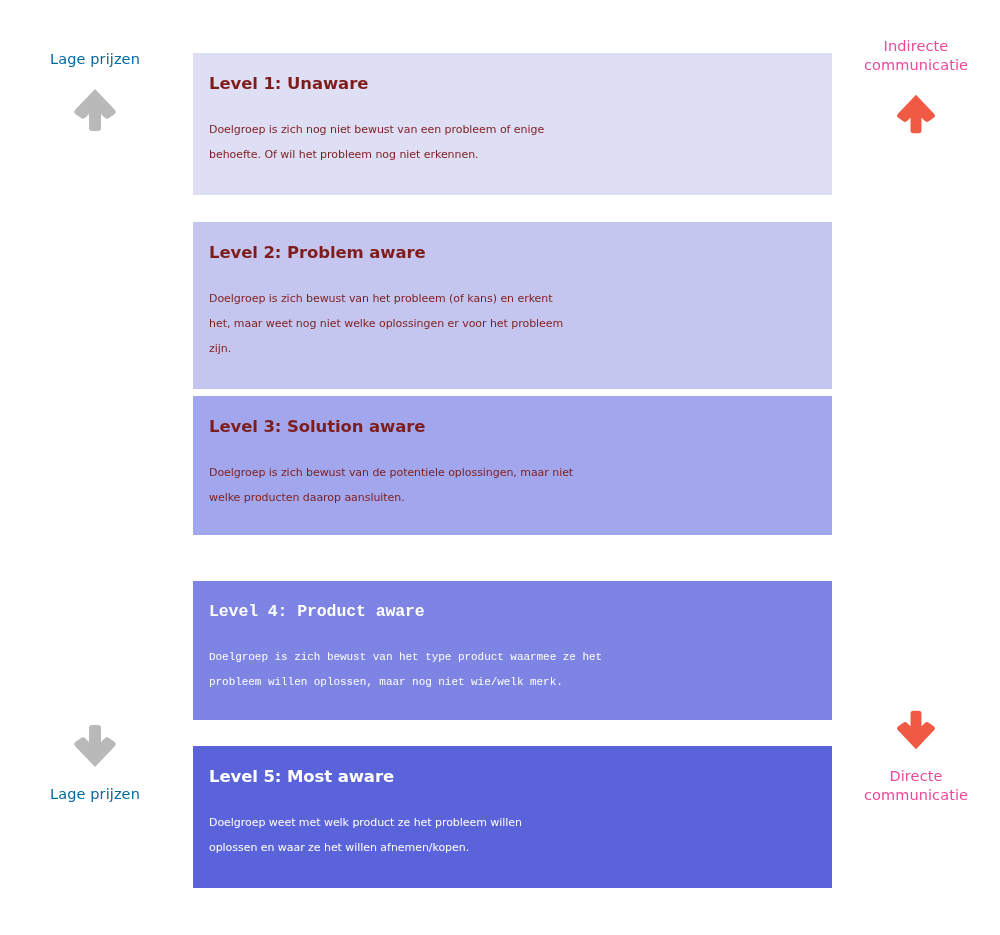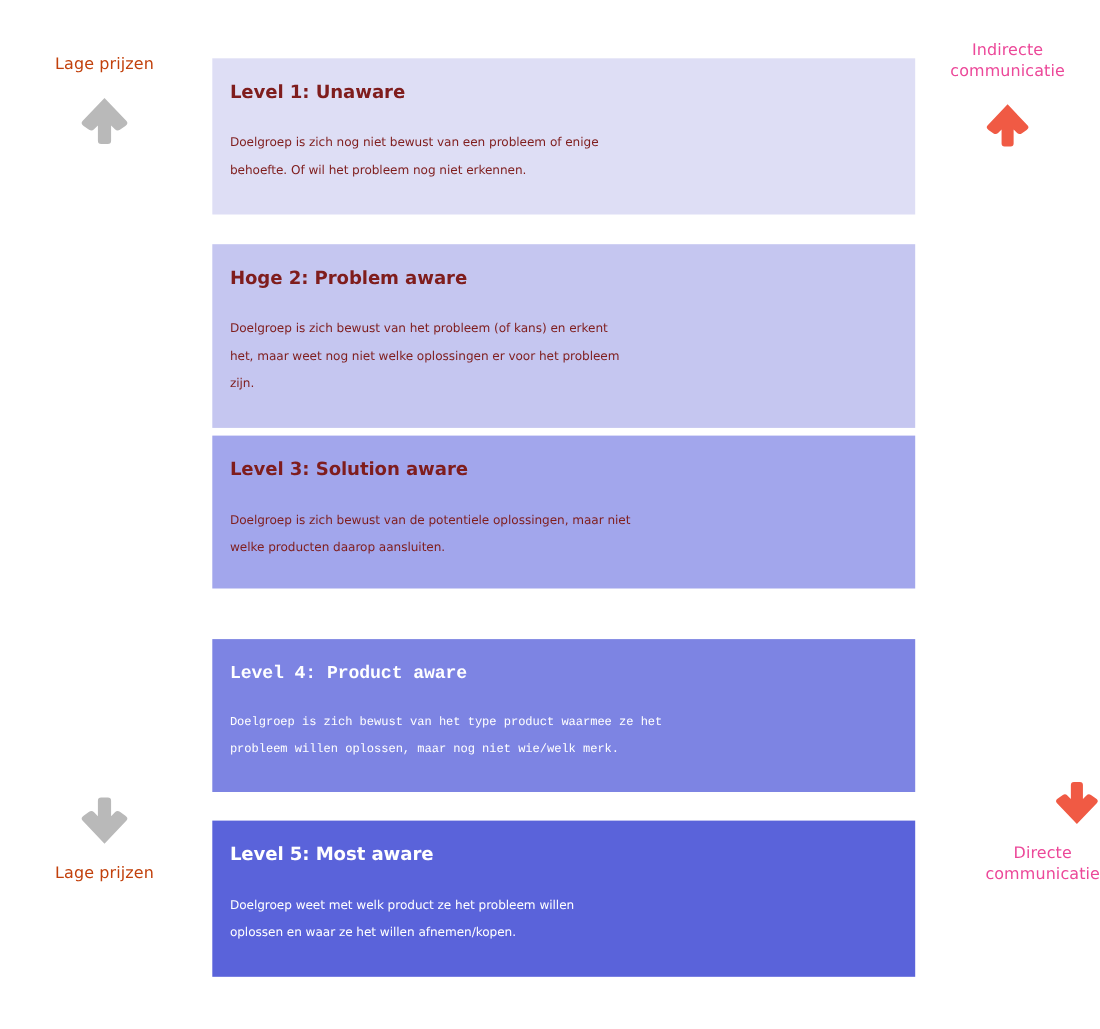--- a/index.html
+++ b/index.html
@@ -33,26 +33,26 @@
 
   .rail-right {
     position: absolute;
     width: 168px;
     left: 832px;
     display: flex;
     flex-direction: column;
     align-items: center;
   }
   .rail-right-top    { top: 37px; }
-  .rail-right-bottom { top: 708px; align-items: flex-end; }
+  .rail-right-bottom { top: 708px; }
 
   .rail-label {
     font-size: 14.5px;
     line-height: 19px;
-    color: #c2410c;
+    color: #0369a1;
     text-align: center;
     letter-spacing: 0.1px;
   }
   .rail-label.accent { color: #ec4899; }
 
   .arrow-wrap { display: block; line-height: 0; }
   .arrow-gap-top    { margin-top: 17px; }
   .arrow-gap-bottom { margin-bottom: 15px; }
 
   
@@ -133,21 +133,21 @@
 communicatie</div>
   </div>
 
   <div class="band dark-text" id="band-1" style="background: rgb(222, 222, 245);">
     <div class="band-title">Level 1: Unaware</div>
     <div class="band-body">Doelgroep is zich nog niet bewust van een probleem of enige
 behoefte. Of wil het probleem nog niet erkennen.</div>
   </div>
 
   <div class="band dark-text" id="band-2" style="background: rgb(197, 198, 240);">
-    <div class="band-title">Hoge 2: Problem aware</div>
+    <div class="band-title">Level 2: Problem aware</div>
     <div class="band-body">Doelgroep is zich bewust van het probleem (of kans) en erkent
 het, maar weet nog niet welke oplossingen er voor het probleem
 zijn.</div>
   </div>
 
   <div class="band dark-text" id="band-3" style="background: rgb(162, 166, 236);">
     <div class="band-title">Level 3: Solution aware</div>
     <div class="band-body">Doelgroep is zich bewust van de potentiele oplossingen, maar niet
 welke producten daarop aansluiten.</div>
   </div>

